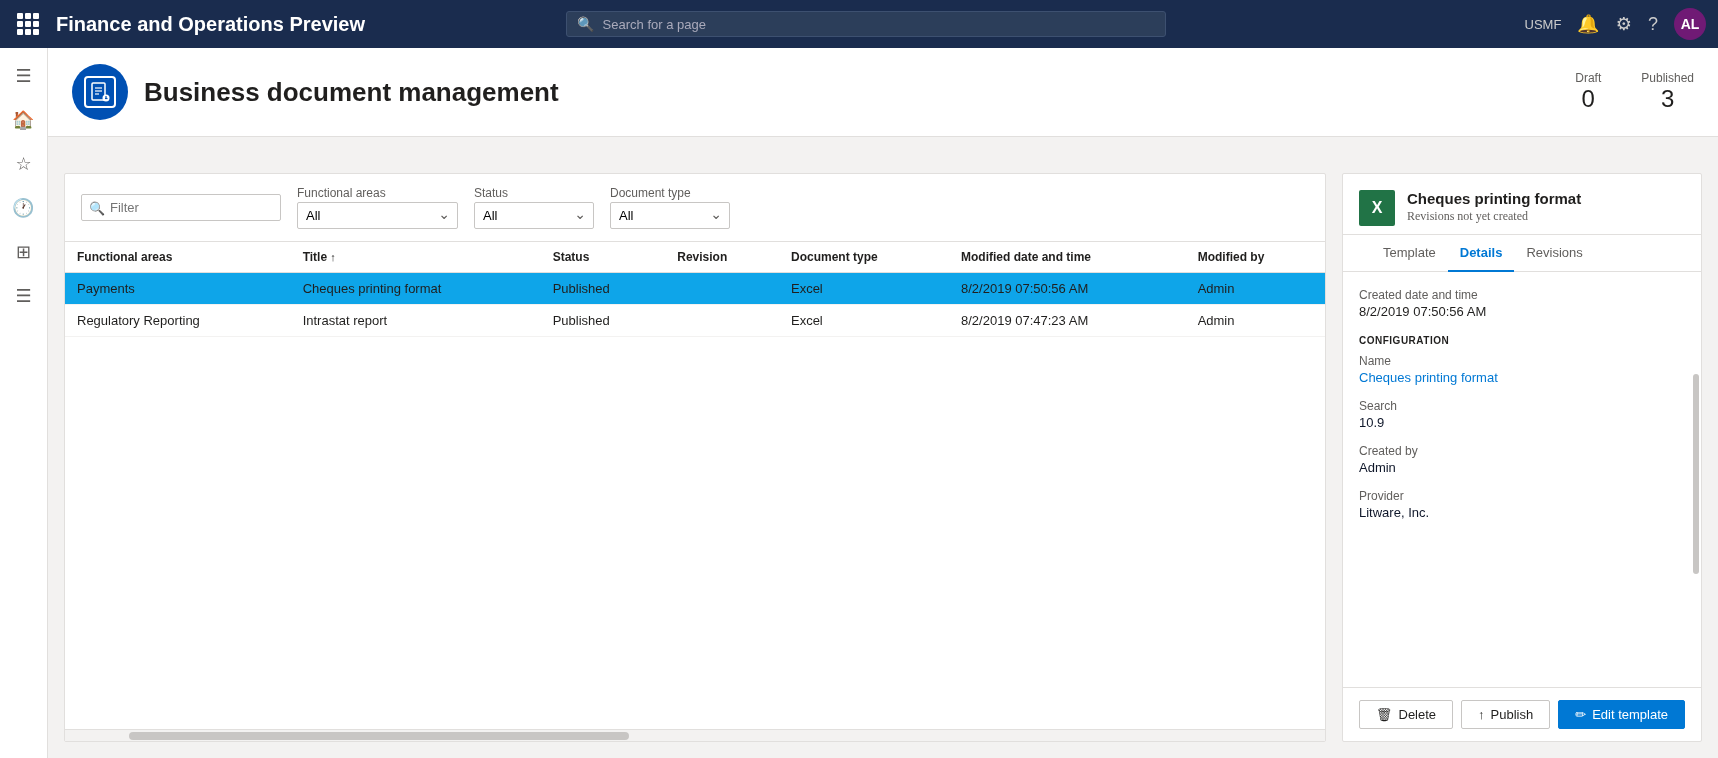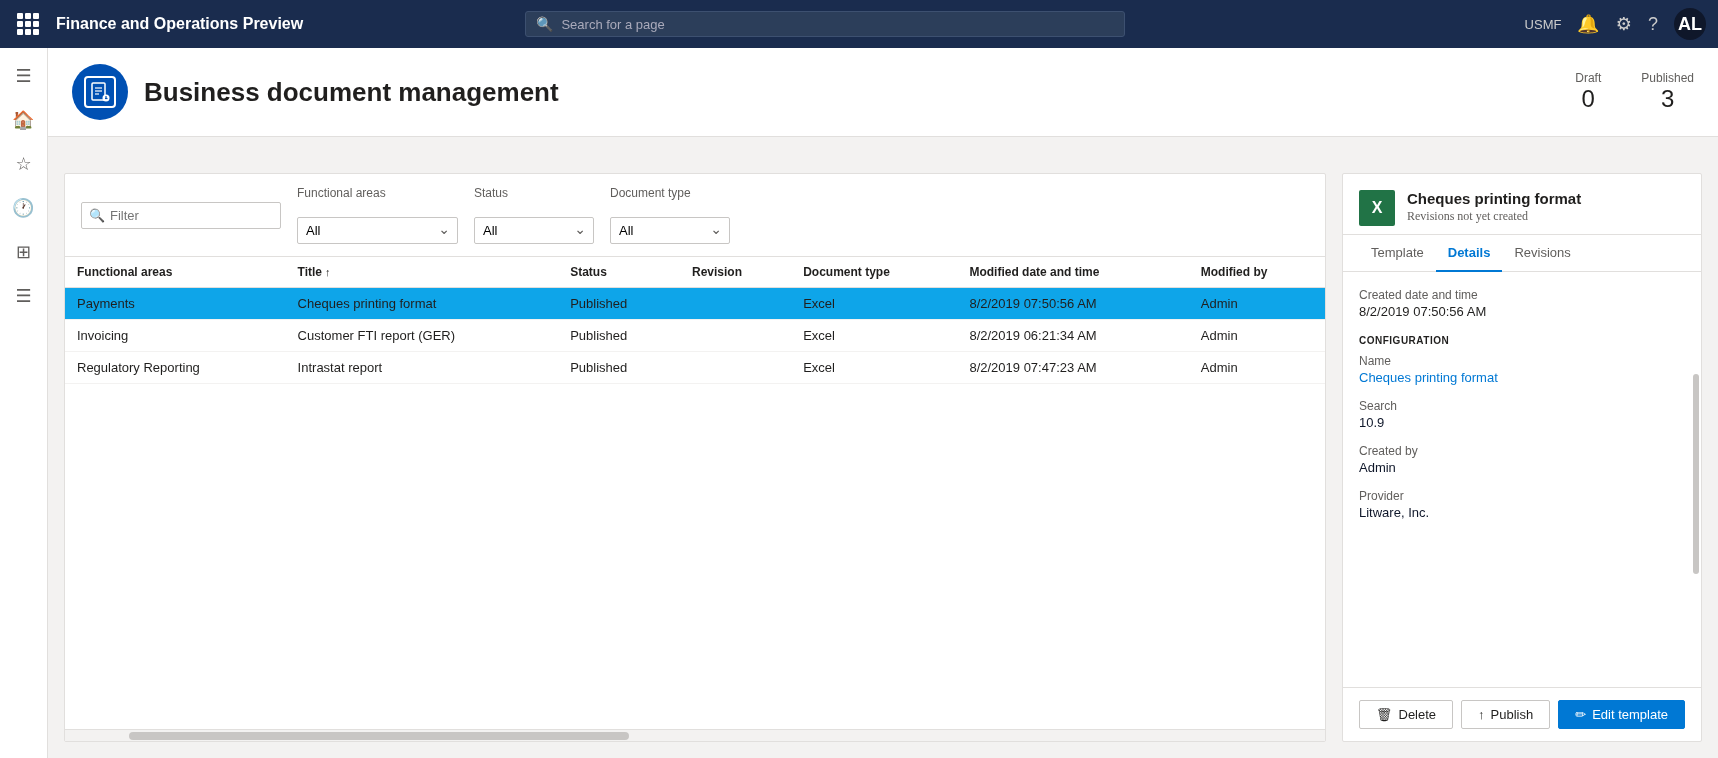--- a/index.html
+++ b/index.html
@@ -22,21 +22,21 @@
       flex-shrink: 0;
     }
     .waffle-grid {
       display: grid;
       grid-template-columns: repeat(3, 6px);
       grid-template-rows: repeat(3, 6px);
       gap: 2px;
     }
     .waffle-dot { background: #fff; border-radius: 1px; }
     .topbar-title {
-      font-size: 16px;
+      font-size: 20px;
       font-weight: 600;
       color: #fff;
       white-space: nowrap;
       margin-right: 16px;
     }
     .topbar-search {
       flex: 1;
       max-width: 600px;
       margin: 0 auto;
     }
@@ -69,24 +69,24 @@
       font-size: 13px;
       color: #ccc;
     }
     .topbar-icon {
       color: #ccc;
       font-size: 18px;
       cursor: pointer;
     }
     .topbar-avatar {
       width: 32px; height: 32px;
-      background: #0f172a;
+      background: #701a75;
       border-radius: 50%;
       display: flex; align-items: center; justify-content: center;
-      font-size: 18px; font-weight: 600; color: #fff;
+      font-size: 14px; font-weight: 600; color: #fff;
       cursor: pointer;
     }
 
     
     .app-layout {
       display: flex;
       height: calc(100vh - 48px);
     }
     .sidebar {
       width: 48px;
@@ -214,21 +214,20 @@
       appearance: none;
       -webkit-appearance: none;
       position: relative;
       cursor: pointer;
       outline: none;
       min-width: 120px;
     }
     .select-wrapper {
       position: relative;
       display: inline-block;
-      margin-top: 15px;
     }
     .select-wrapper::after {
       content: '⌄';
       position: absolute;
       right: 8px;
       top: 50%;
       transform: translateY(-60%);
       pointer-events: none;
       color: #605e5c;
       font-size: 14px;
@@ -325,21 +324,21 @@
       font-size: 12px;
       color: #605e5c;
       margin-top: 2px;
       font-family: Liberation Serif, serif;
     }
 
     
     .detail-tabs {
       display: flex;
       border-bottom: 1px solid #e1dfdd;
-      padding: 0 16px;
+      padding: 0 28px;
     }
     .detail-tab {
       padding: 10px 12px;
       font-size: 13px;
       color: #605e5c;
       cursor: pointer;
       border-bottom: 2px solid transparent;
       margin-bottom: -1px;
     }
     .detail-tab.active {
@@ -571,29 +570,20 @@
             <tr class="selected">
                   <td>Payments</td>
                   <td>Cheques printing format</td>
                   <td>Published</td>
                   <td></td>
                   <td>Excel</td>
                   <td>8/2/2019 07:50:56 AM</td>
                   <td>Admin</td>
                 </tr>
                 <tr>
-                  <td>Invoicing</td>
-                  <td>Customer FTI report (GER)</td>
-                  <td>Published</td>
-                  <td></td>
-                  <td>Excel</td>
-                  <td>8/2/2019 06:21:34 AM</td>
-                  <td>Admin</td>
-                </tr>
-                <tr>
                   <td>Regulatory Reporting</td>
                   <td>Intrastat report</td>
                   <td>Published</td>
                   <td></td>
                   <td>Excel</td>
                   <td>8/2/2019 07:47:23 AM</td>
                   <td>Admin</td>
                 </tr>
               </tbody>
           </table>

